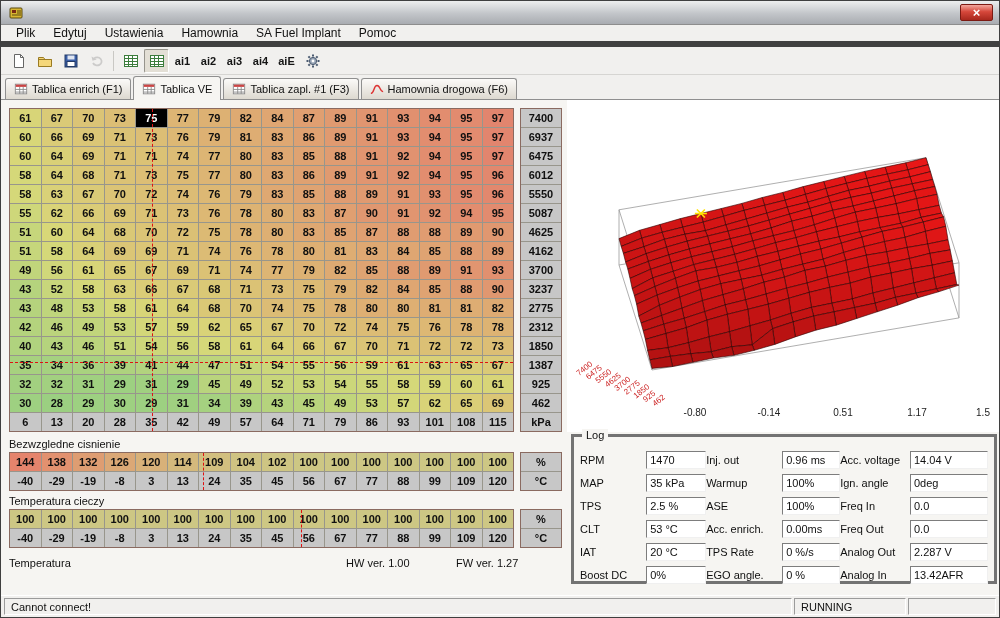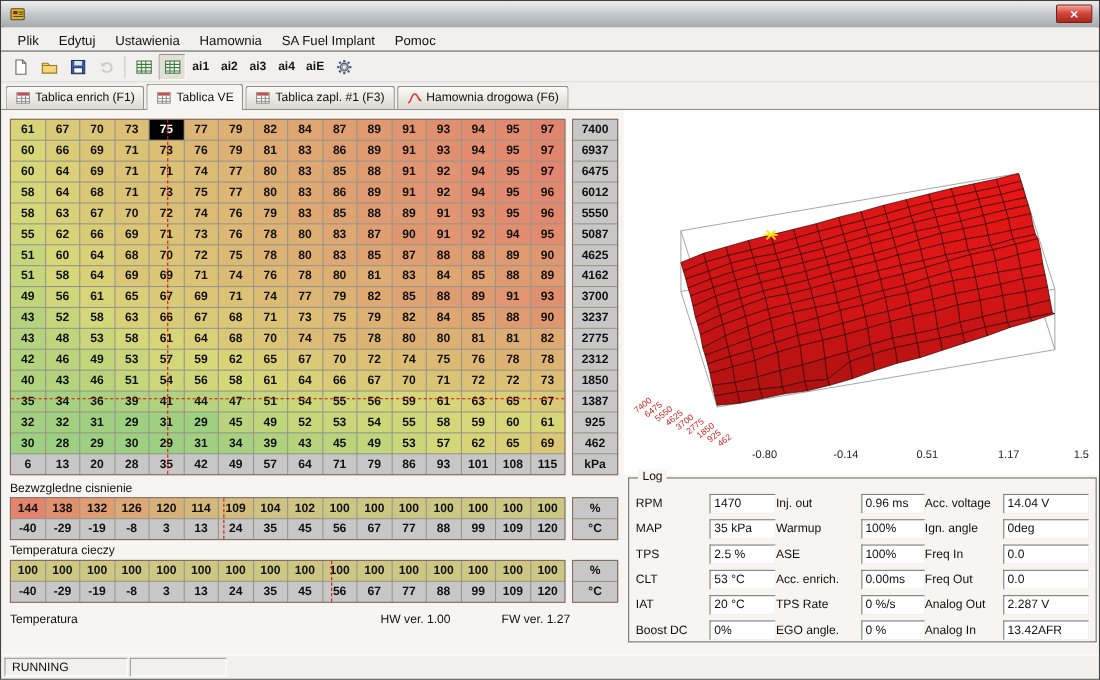--- a/index.html
+++ b/index.html
@@ -8,21 +8,21 @@
   .window{width:1000px;height:618px;position:relative;background:#f6f5f2;border:1px solid #3f3f3f;
           box-shadow:inset 0 0 0 2px #c3c6ca;overflow:hidden;}
   
   .titlebar{height:24px;background:linear-gradient(#edeeee,#c2c5c9 55%,#a9acb1);display:flex;
             align-items:center;gap:6px;padding:0 8px;border-bottom:1px solid #8d8d8d;}
   .title{font-size:12px;font-weight:700;color:#101010;}
   .close{position:absolute;right:6px;top:3px;width:33px;height:17px;border:1px solid #7c1a12;border-radius:2px;
          background:linear-gradient(#f3a79d,#d6473a 45%,#a8281d);color:#fff;font-size:13px;font-weight:700;
          display:flex;align-items:center;justify-content:center;line-height:1;}
   
-  .menubar{height:22px;background:#f1f0ee;display:flex;align-items:flex-end;padding:0 6px;border-bottom:1px solid #404040;}
+  .menubar{height:22px;background:#f1f0ee;display:flex;align-items:center;padding:0 6px;border-bottom:6px solid #404040;}
   .menu-item{font-size:12px;padding:2px 9px;color:#111;}
   
   .toolbar{height:28px;background:#f1f0ee;display:flex;align-items:center;padding:0 5px;gap:1px;border-bottom:1px solid #d6d5d2;}
   .tbtn{width:25px;height:24px;display:flex;align-items:center;justify-content:center;border:1px solid transparent;
         border-radius:2px;font-size:11px;font-weight:700;color:#151515;}
   .tbtn.pressed{background:#e3dfd5;border-style:solid;border-color:#96948c #fff #fff #96948c;}
   .tbtn.disabled{opacity:.45;}
   .tsep{width:1px;height:20px;background:#c9c8c4;margin:0 3px;}
   
   .tabbar{height:25px;display:flex;align-items:flex-end;padding:0 4px;background:#f1f0ee;border-bottom:1px solid #8f8f8f;}
@@ -42,21 +42,21 @@
   #ve-area{position:absolute;left:8px;top:8px;display:flex;gap:6px;}
   #ve-wrap,#bar1-wrap,#bar2-wrap{position:relative;}
   .seclabel{position:absolute;font-size:11px;color:#101010;left:8px;}
   #bar1-area{position:absolute;left:8px;top:352px;display:flex;gap:6px;}
   #bar2-area{position:absolute;left:8px;top:409px;display:flex;gap:6px;}
   #footer-row{position:absolute;left:8px;top:457px;width:554px;height:14px;font-size:11px;color:#101010;}
   #footer-hw{position:absolute;left:337px;} #footer-fw{position:absolute;left:447px;}
   
   #plot{position:absolute;left:566px;top:0;width:434px;height:332px;background:#ffffff;}
   
-  #log-group{position:absolute;left:570px;top:334px;width:426px;height:150px;border:1px solid #737373;}
+  #log-group{position:absolute;left:570px;top:334px;width:426px;height:150px;border:3px solid #737373;}
   #log-title{position:absolute;top:-8px;left:8px;background:#f6f5f2;padding:0 4px;font-size:11px;color:#101010;}
   .log-cols{display:flex;padding:14px 6px 0 6px;}
   .log-col{display:flex;flex-direction:column;gap:5px;}
   .log-col:nth-child(1){width:128px;} .log-col:nth-child(2){width:136px;} .log-col:nth-child(3){width:150px;}
   .log-row{display:flex;align-items:center;justify-content:space-between;height:18px;}
   .log-label{font-size:11px;color:#101010;}
   .vbox{height:18px;background:#fff;border:1px solid;border-color:#7d7d7d #f0f0f0 #f0f0f0 #7d7d7d;
         font-size:11px;display:flex;align-items:center;padding:0 3px;color:#101010;}
   .log-col:nth-child(1) .vbox{width:60px;} .log-col:nth-child(2) .vbox{width:58px;} .log-col:nth-child(3) .vbox{width:78px;}
   
@@ -926,17 +926,18 @@
               <span class="log-label">Analog In</span>
               <span class="vbox">13.42AFR</span>
             </div>
           </div>
         </div>
     </div>
 
   </div>
 
   <div class="statusbar" id="statusbar">
+      <div class="spanel grow">Cannot connect!</div>
       <div class="spanel running">RUNNING</div>
       <div class="spanel tail"></div>
     </div>
 
 </div>
 
 </body></html>

